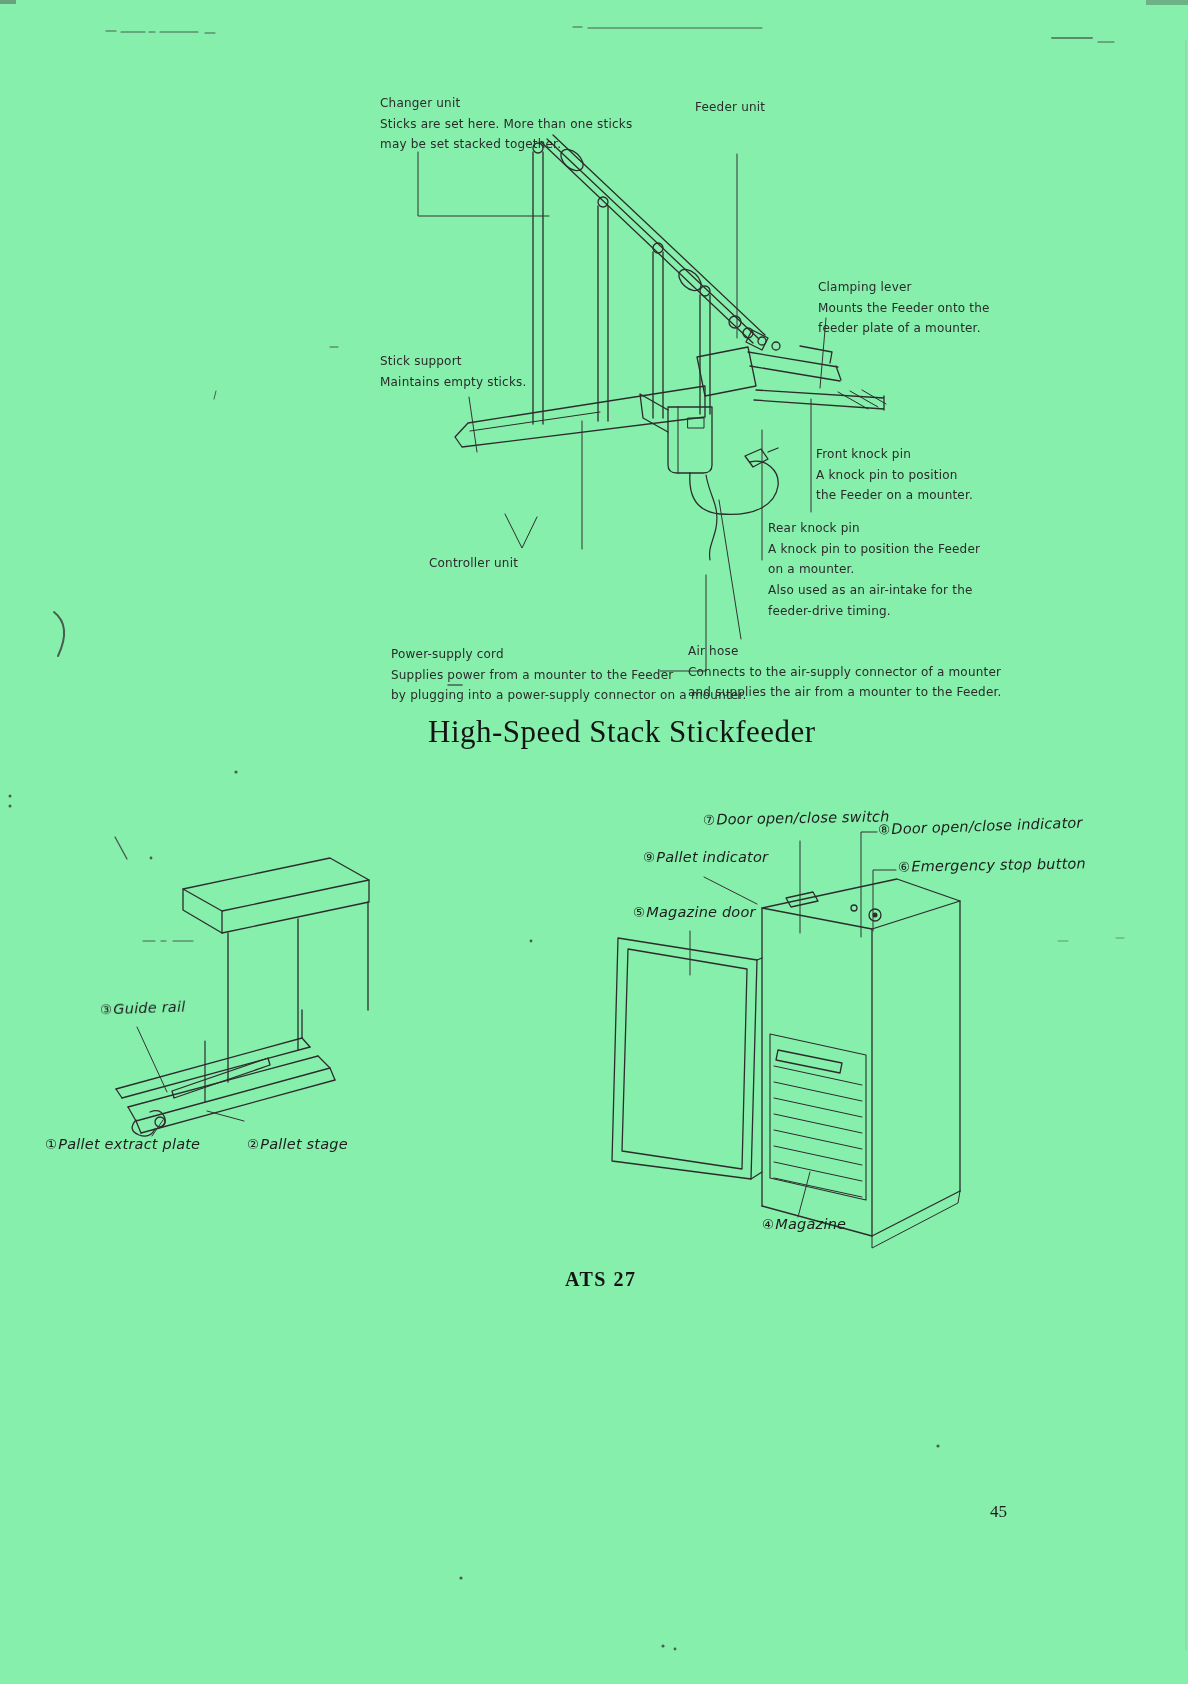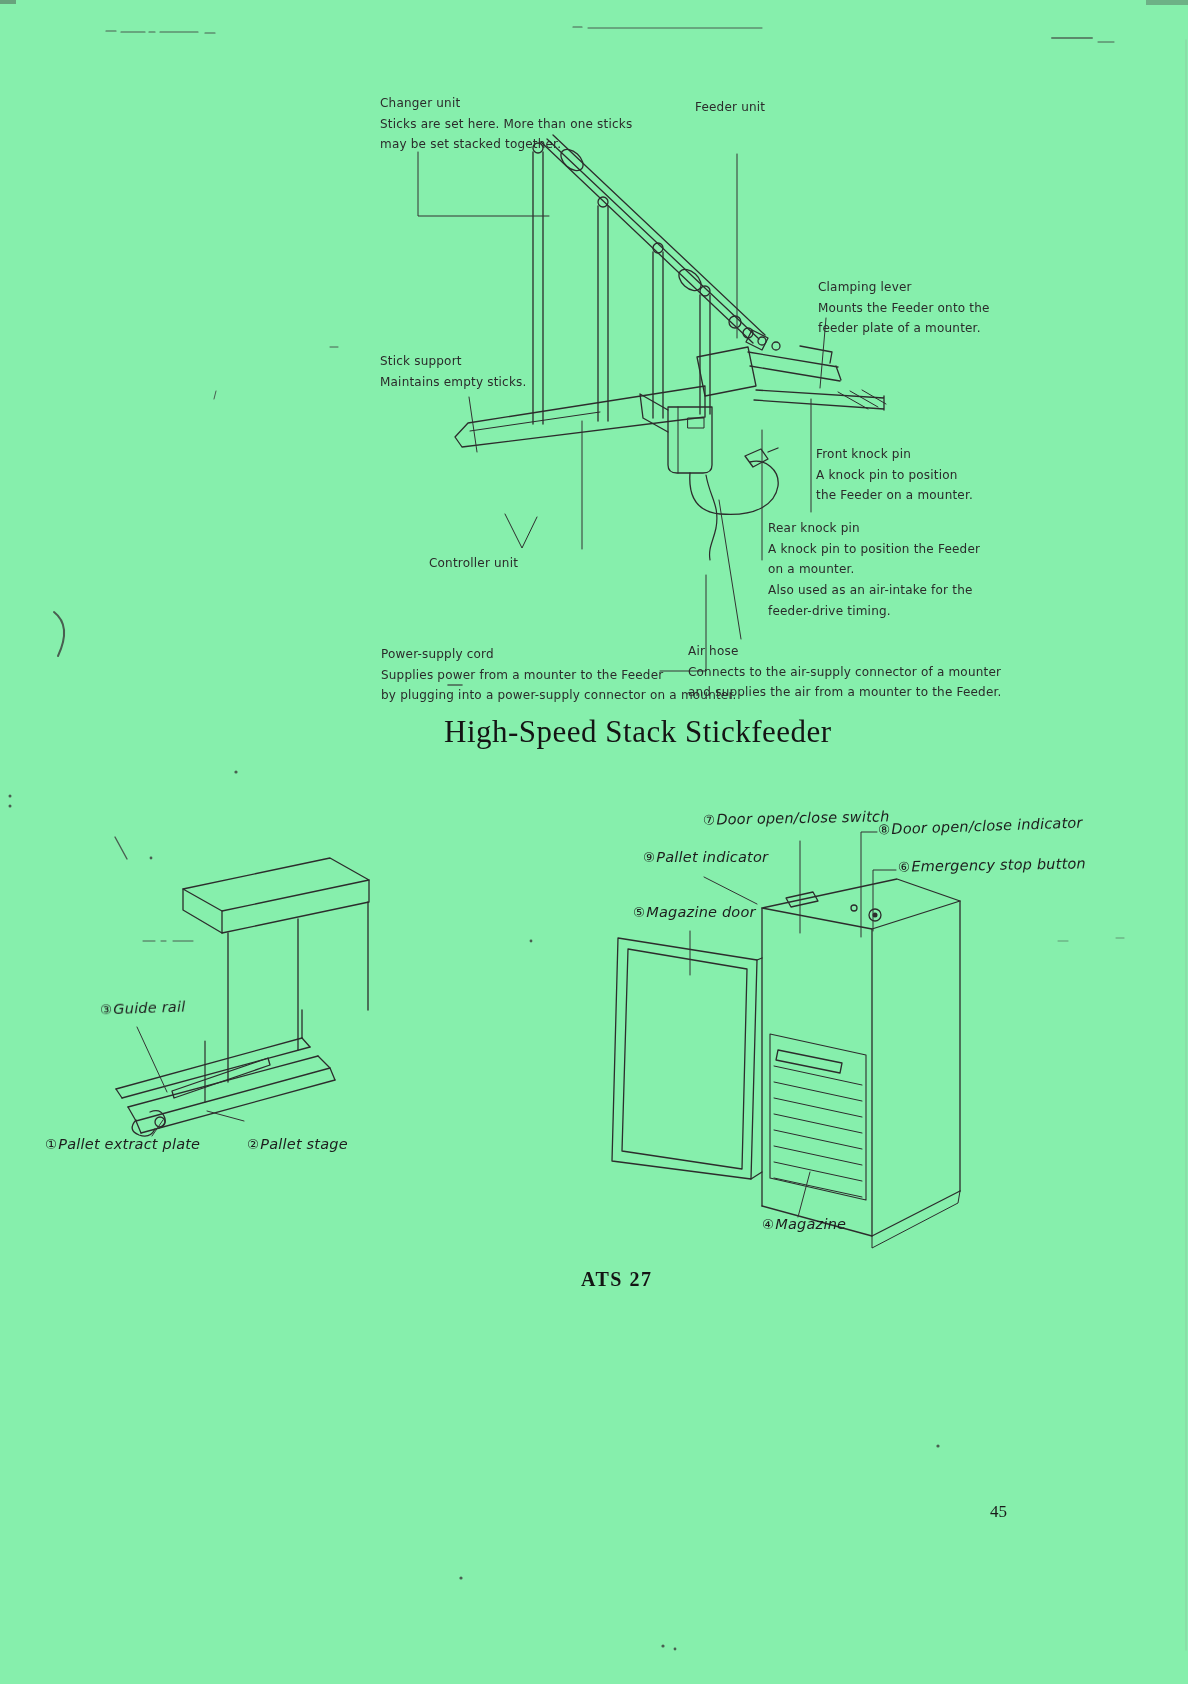--- a/index.html
+++ b/index.html
@@ -17,21 +17,21 @@
   .callout .cb{display:block;white-space:pre-line;}
   .ats-label{
     position:absolute;z-index:2;
     font-style:italic;font-size:14.5px;letter-spacing:.2px;color:#1d1d1d;
     white-space:nowrap;
   }
   .ats-label .num{font-style:normal;font-size:13.5px;margin-right:1px;}
   .doc-title{
     position:absolute;z-index:2;
     font-family:"Liberation Serif","DejaVu Serif",serif;
-    color:#141414;white-space:nowrap;margin-left:16px;
+    color:#141414;white-space:nowrap;
   }
   #title-stickfeeder{left:428px;top:714px;font-size:31px;letter-spacing:.5px;}
   #title-ats{left:565px;top:1268px;font-size:20px;font-weight:bold;letter-spacing:1.5px;}
   #page-number{
     position:absolute;z-index:2;left:990px;top:1502px;
     font-family:"Liberation Serif","DejaVu Serif",serif;font-size:17px;color:#1a1a1a;
   }
 </style>
 </head>
 <body>
@@ -184,21 +184,21 @@
   <div class="callout" style="left:768px;top:518px;">
     <span class="ct">Rear knock pin</span>
     <span class="cb">A knock pin to position the Feeder
 on a mounter.
 Also used as an air-intake for the
 feeder-drive timing.</span>
   </div>
   <div class="callout" style="left:381px;top:553px;margin-left:48px;">
     <span class="ct">Controller unit</span>
   </div>
-  <div class="callout" style="left:381px;top:644px;">
+  <div class="callout" style="left:391px;top:644px;">
     <span class="ct">Power-supply cord</span>
     <span class="cb">Supplies power from a mounter to the Feeder
 by plugging into a power-supply connector on a mounter.</span>
   </div>
   <div class="callout" style="left:688px;top:641px;">
     <span class="ct">Air hose</span>
     <span class="cb">Connects to the air-supply connector of a mounter
 and supplies the air from a mounter to the Feeder.</span>
   </div>
 

